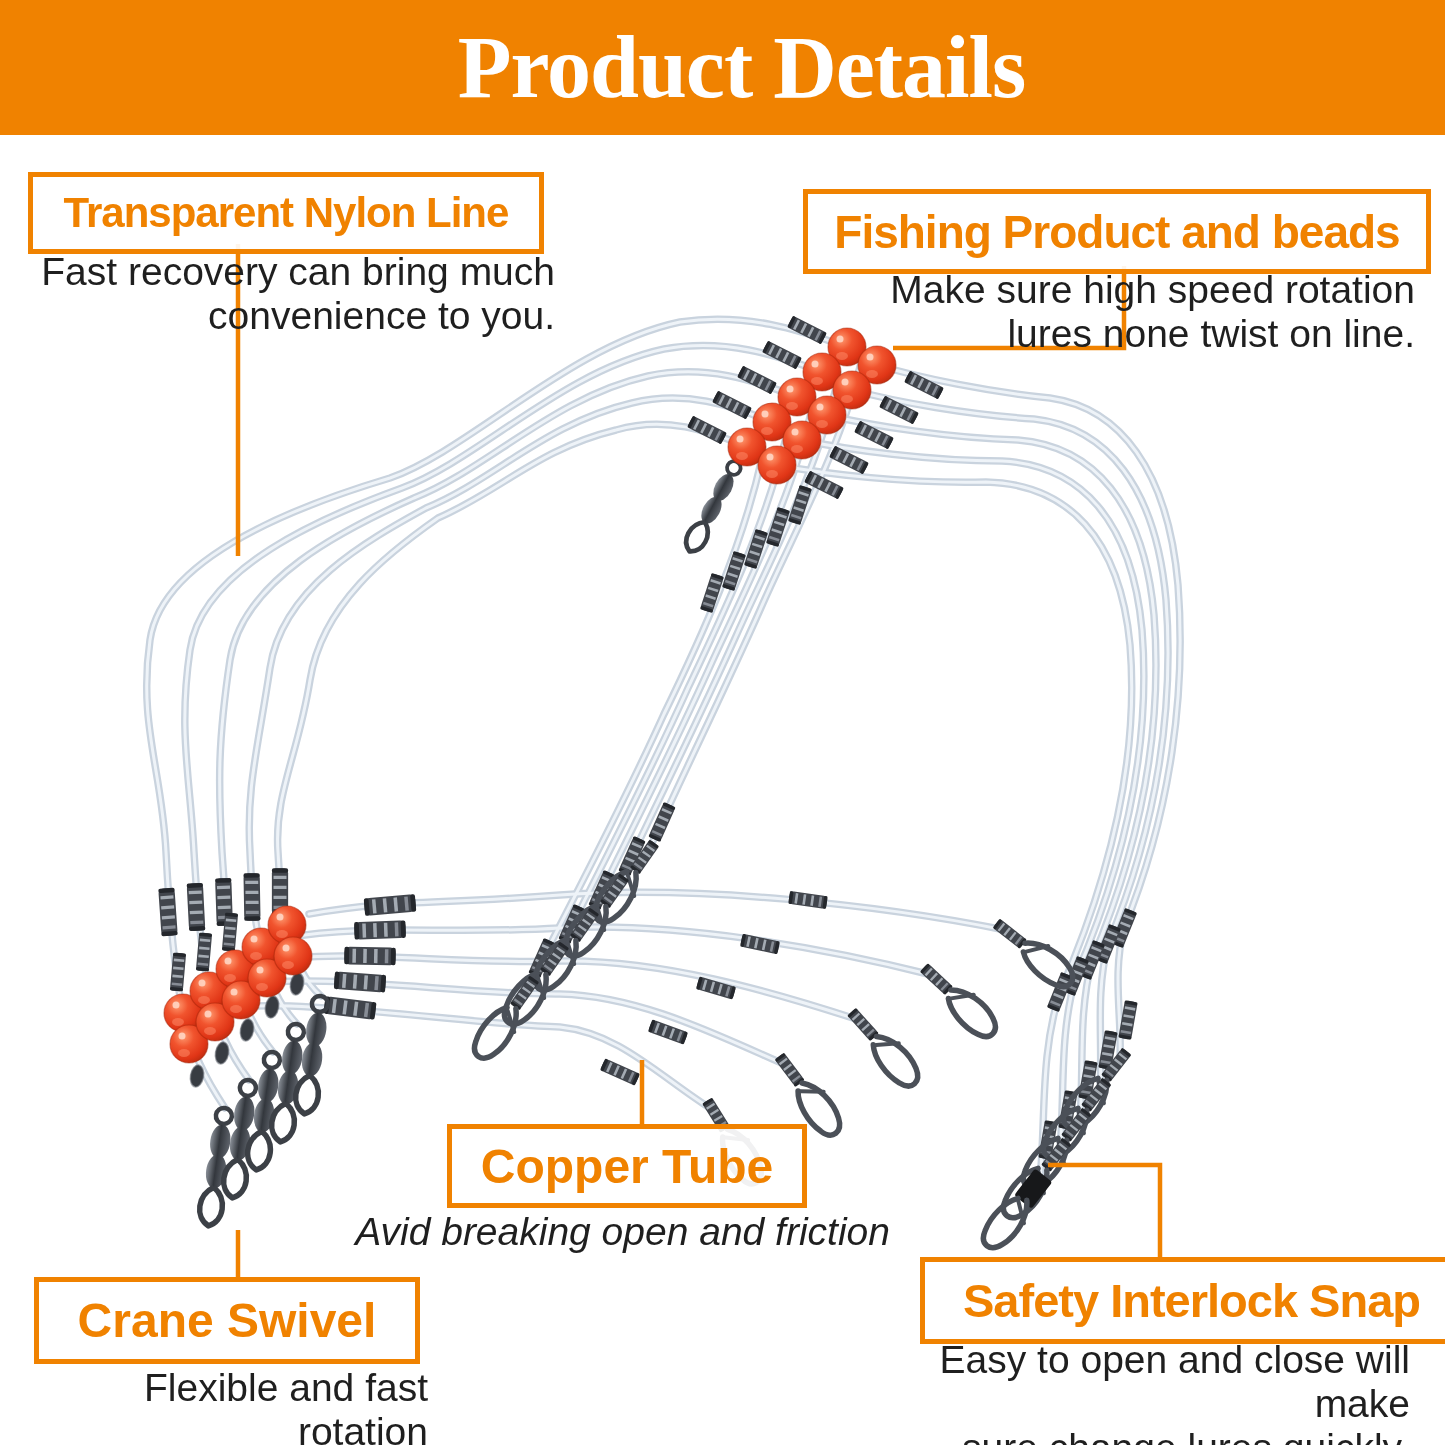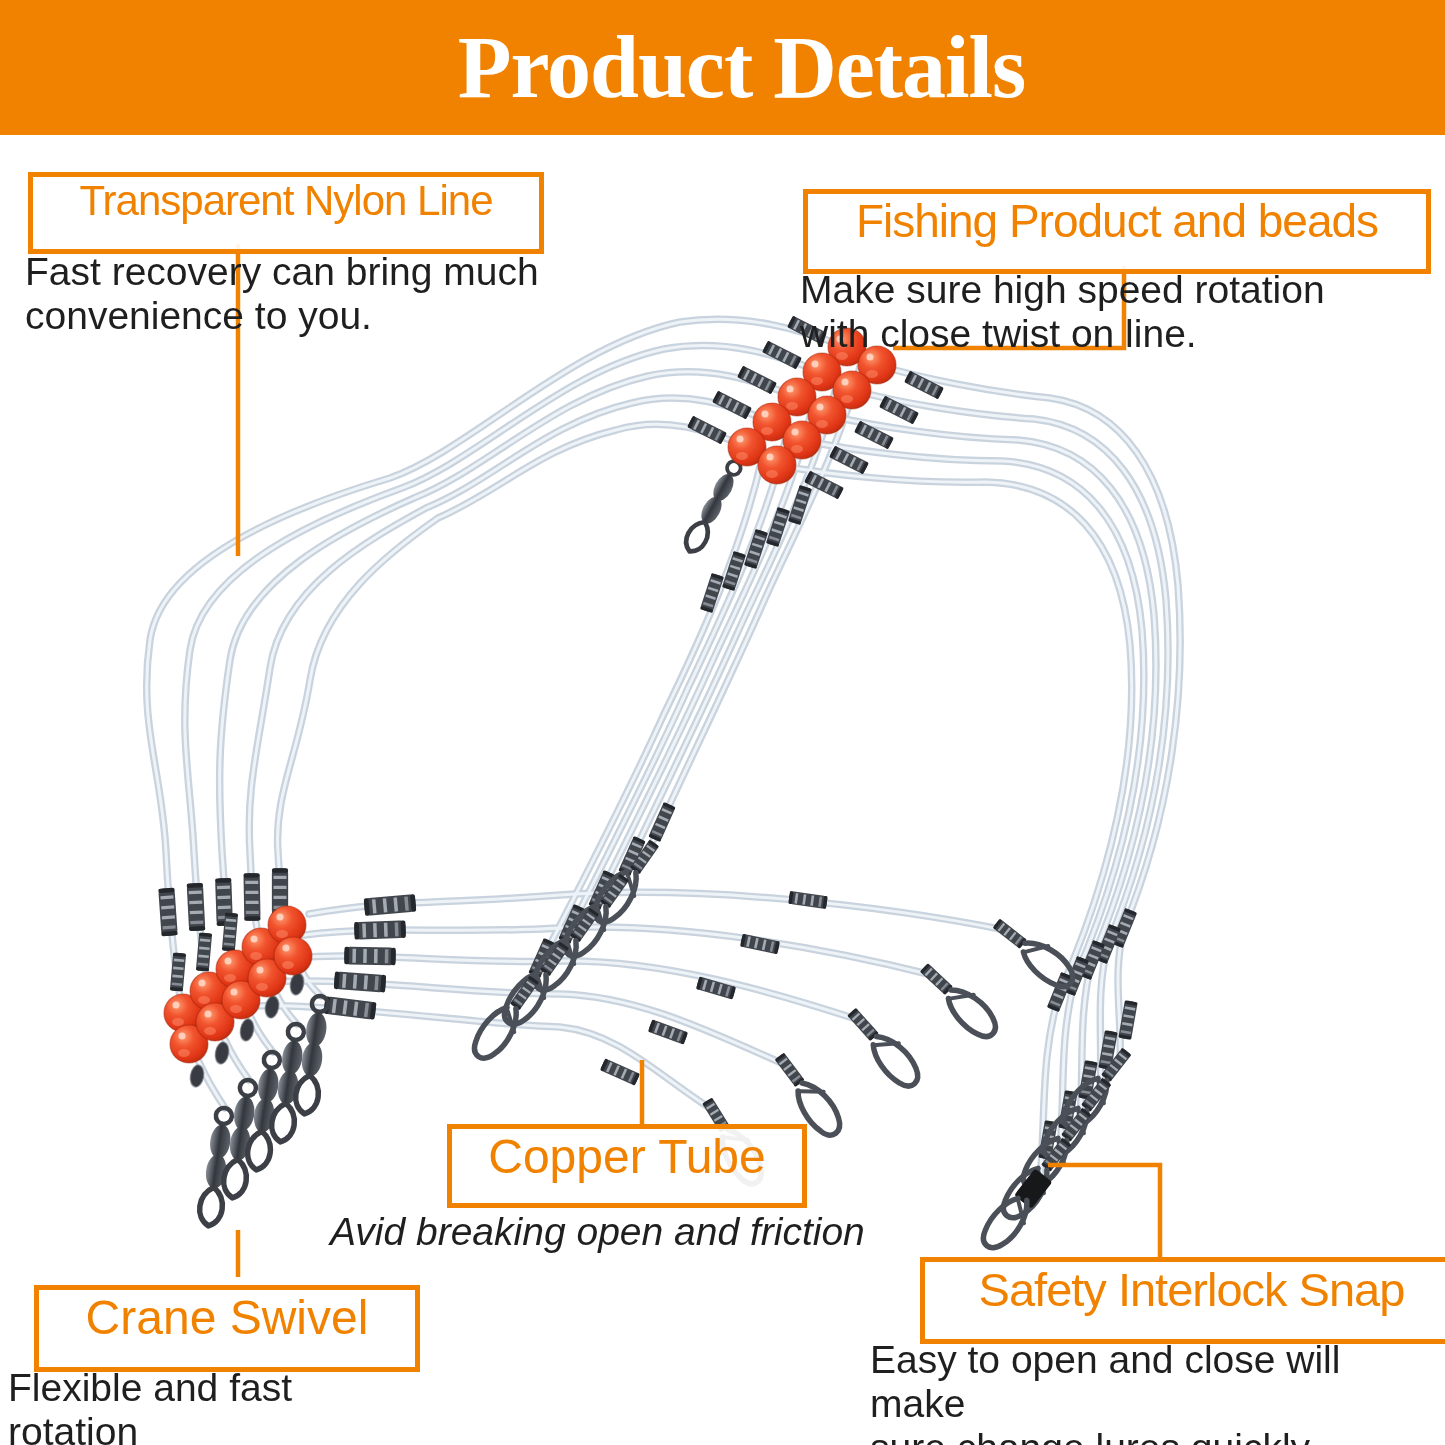--- a/index.html
+++ b/index.html
@@ -22,32 +22,32 @@
     background:var(--accent-orange);
     display:flex;align-items:center;justify-content:center;padding-left:19px;
   }
   .banner h1{
     margin:0;color:#fff;font-family:"Liberation Serif",serif;
     font-size:88px;font-weight:bold;letter-spacing:-1px;line-height:1;
   }
   .callout-box{
     position:absolute;border:5px solid var(--accent-orange);
     background:rgba(255,255,255,.92);
-    display:flex;justify-content:center;
-    color:var(--accent-orange);font-weight:normal;white-space:nowrap;
+    display:flex;align-items:center;justify-content:center;
+    color:var(--accent-orange);font-weight:bold;white-space:nowrap;
   }
   .callout-desc{
     position:absolute;color:var(--text-black);
-    text-align:left;font-size:39px;line-height:1.13;
+    text-align:right;font-size:39px;line-height:1.13;
   }
   
   #box-nylon   {left:28px;  top:172px;  width:506px; height:72px; font-size:42px; letter-spacing:-1px;}
   #box-swivel  {left:803px; top:189px;  width:618px; height:75px; font-size:46px; letter-spacing:-1px;}
   #box-copper  {left:447px; top:1124px; width:350px; height:74px; font-size:48px;}
-  #box-crane   {left:34px;  top:1277px; width:376px; height:77px; font-size:48px;margin-top:8px;}
+  #box-crane   {left:34px;  top:1277px; width:376px; height:77px; font-size:48px;}
   #box-safety  {left:889px; top:1257px; width:533px; height:77px; font-size:47px; letter-spacing:-1px;margin-left:31px;}
   #desc-nylon  {left:25px;  top:250px;  width:530px;}
   #desc-swivel {left:800px; top:268px;  width:615px;}
   #desc-copper {left:330px; top:1210px; width:560px;font-style:italic;}
   #desc-crane  {left:8px;   top:1366px; width:420px;}
   #desc-safety {left:870px; top:1338px; width:540px;}
   
   .wire-outer{fill:none;stroke:var(--nylon-line);stroke-width:7.5;stroke-linecap:round;}
   .wire-inner{fill:none;stroke:var(--nylon-highlight);stroke-width:3;stroke-linecap:round;}
   .connector{stroke:var(--accent-orange);stroke-width:4.5;fill:none;}
@@ -296,21 +296,21 @@
   <div class="callout-desc" id="desc-nylon">
     <div>Fast recovery can bring much</div>
     <div>convenience to you.</div>
   </div>
 
   <div class="callout-box" id="box-swivel">
     <span>Fishing Product and beads</span>
   </div>
   <div class="callout-desc" id="desc-swivel">
     <div>Make sure high speed rotation</div>
-    <div>with close twist on line.</div>
+    <div>lures none twist on line.</div>
   </div>
 
   <div class="callout-box" id="box-copper">
     <span>Copper Tube</span>
   </div>
   <div class="callout-desc" id="desc-copper">
     <div>Avid breaking open and friction</div>
   </div>
 
   <div class="callout-box" id="box-crane">

